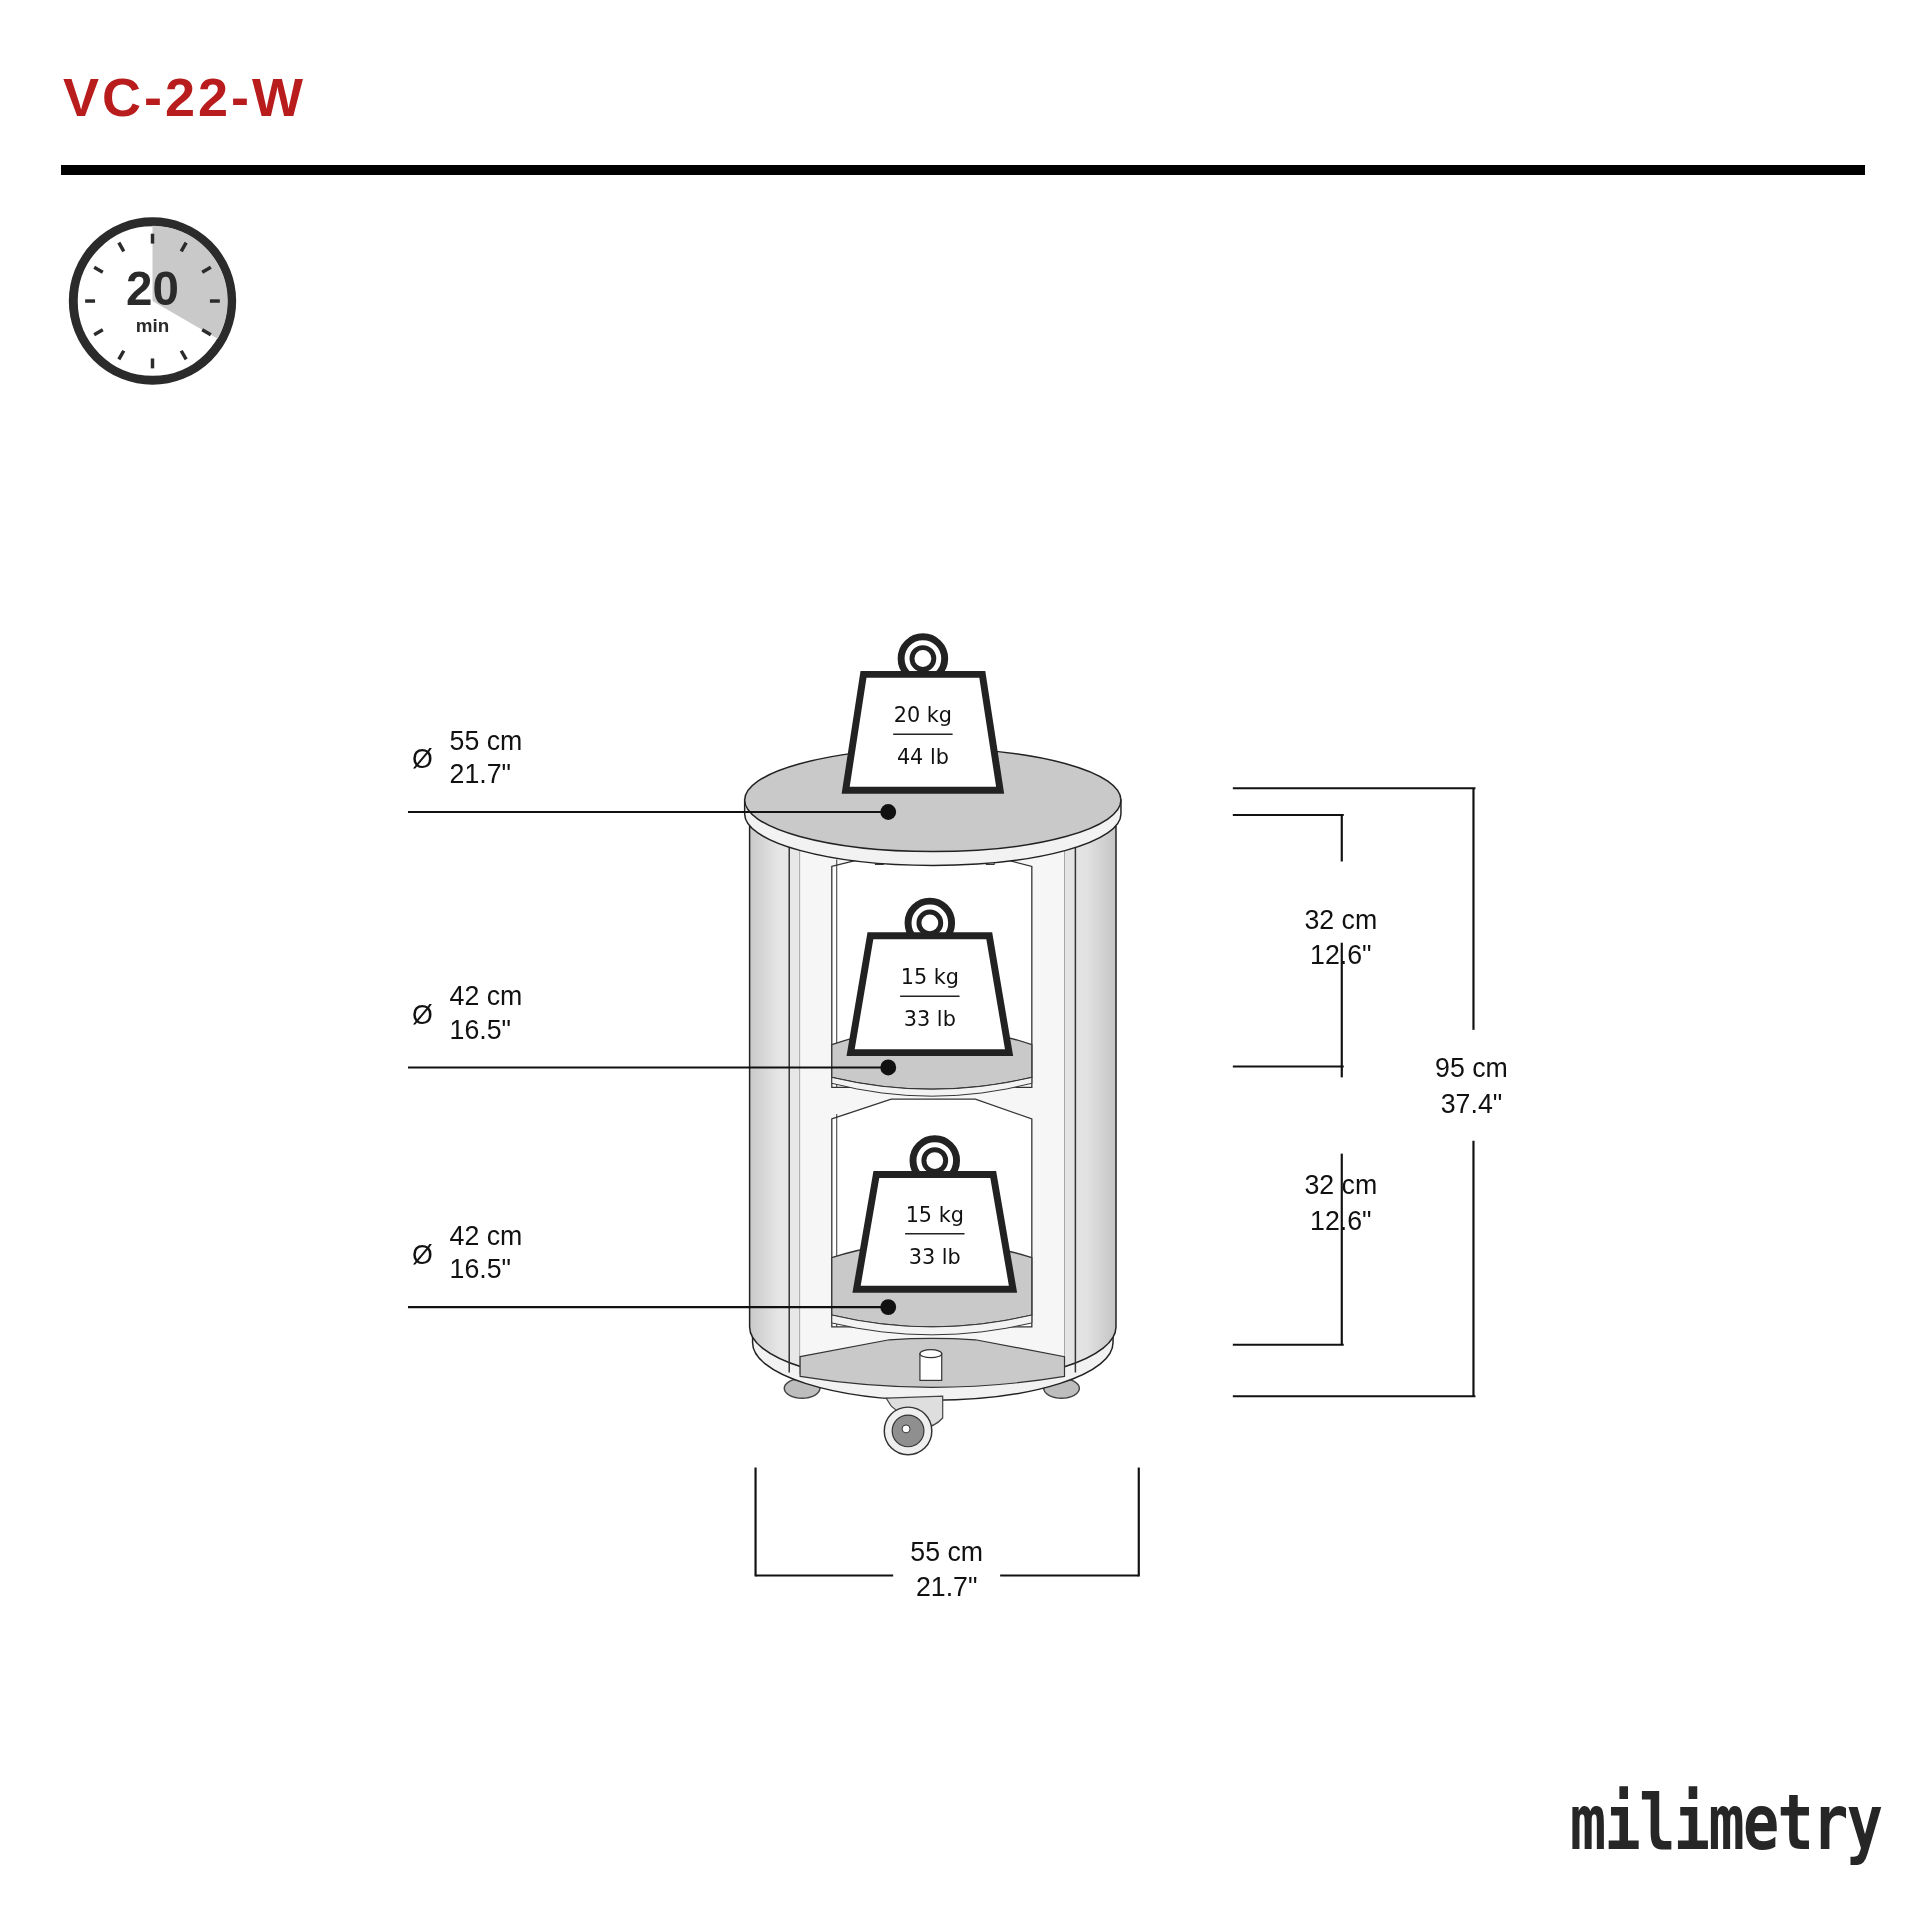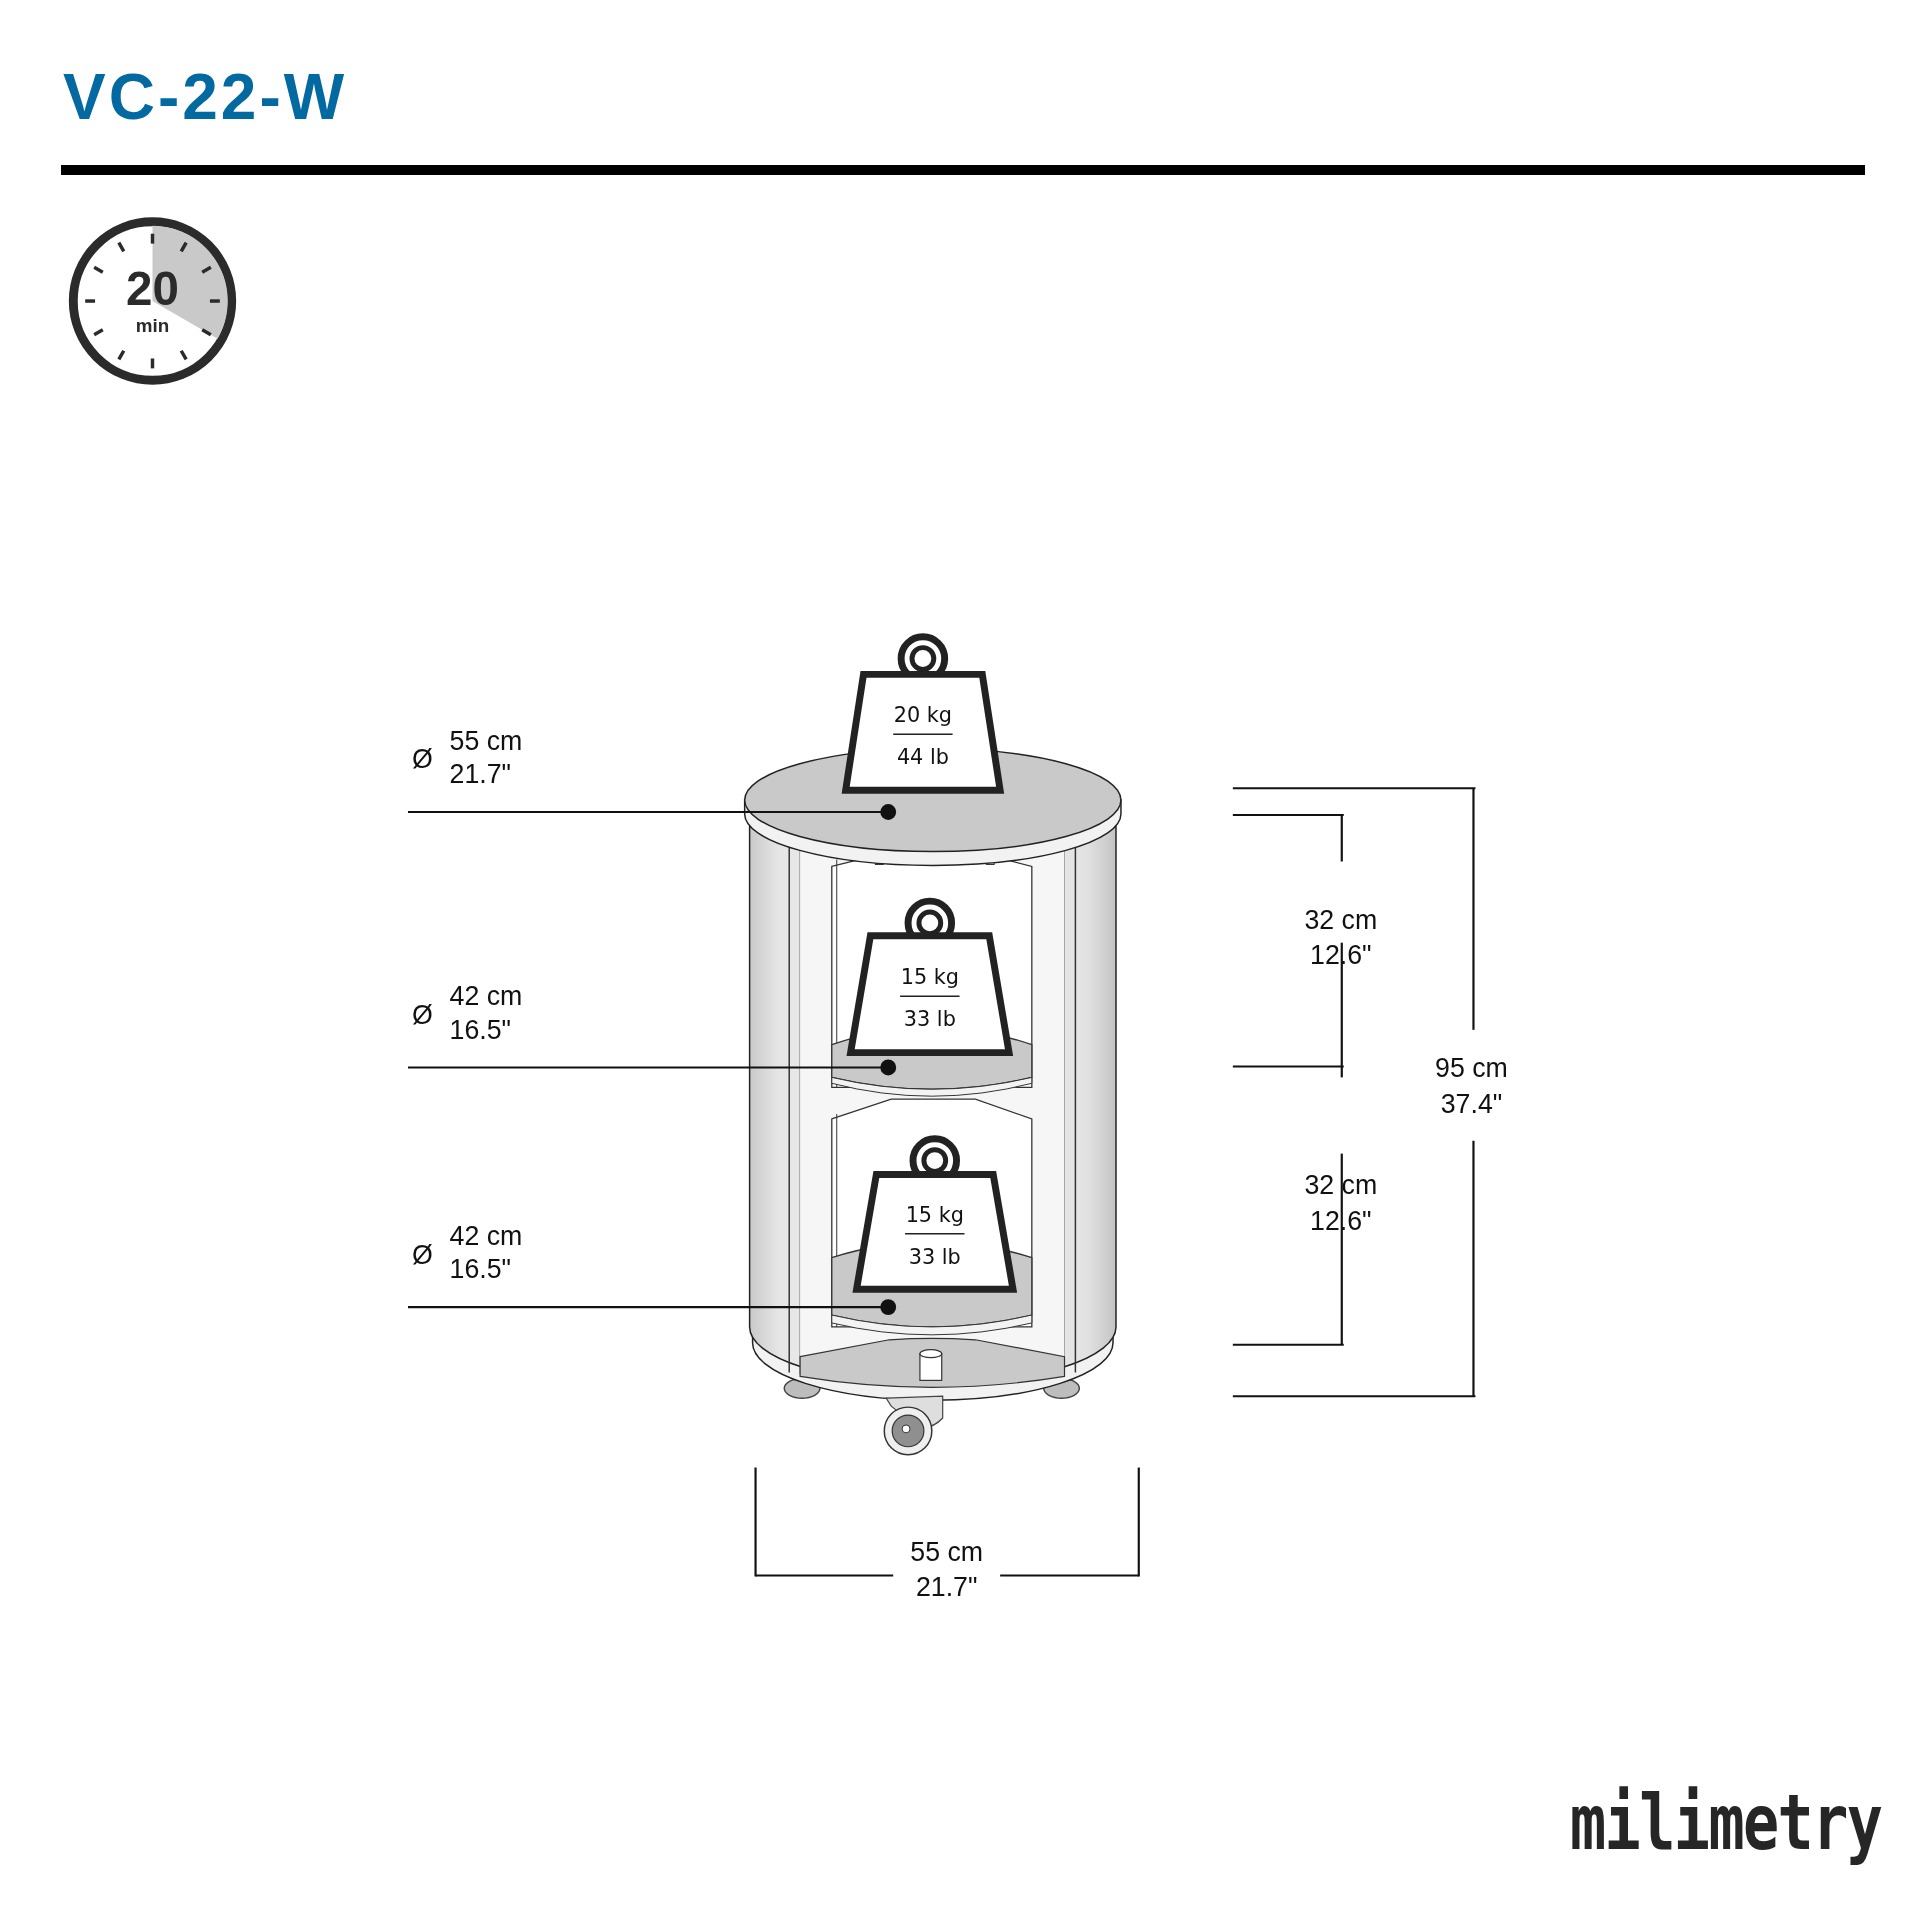--- a/index.html
+++ b/index.html
@@ -1,20 +1,20 @@
 <!DOCTYPE html>
 <html><head>
 <meta charset="utf-8">
 <style>
   html, body { margin:0; padding:0; background:#ffffff; }
   body { width:1927px; height:1927px; position:relative; overflow:hidden; }
   .title {
     position:absolute; left:63px; top:48px;
     font-family:"Liberation Sans", sans-serif; font-weight:700;
-    font-size:64px; letter-spacing:3px; color:#0369a1; line-height:99px;
+    font-size:54px; letter-spacing:3px; color:#b91c1c; line-height:99px;
   }
   .rule { position:absolute; left:61px; top:165px; width:1804px; height:10px; background:#000; }
   svg { position:absolute; left:0; top:0; }
   .dim { font-family:"Liberation Sans", sans-serif; font-size:27px; fill:#111; }
   .wt { font-family:"DejaVu Sans", sans-serif; font-size:21px; fill:#111; }
   .logo {
     position:absolute; left:1570px; top:1778px;
     font-family:"DejaVu Sans Mono", monospace; font-weight:700; font-size:77px;
     letter-spacing:-2px; color:#262626; transform:scaleX(0.78); transform-origin:left top;
     line-height:89px;

